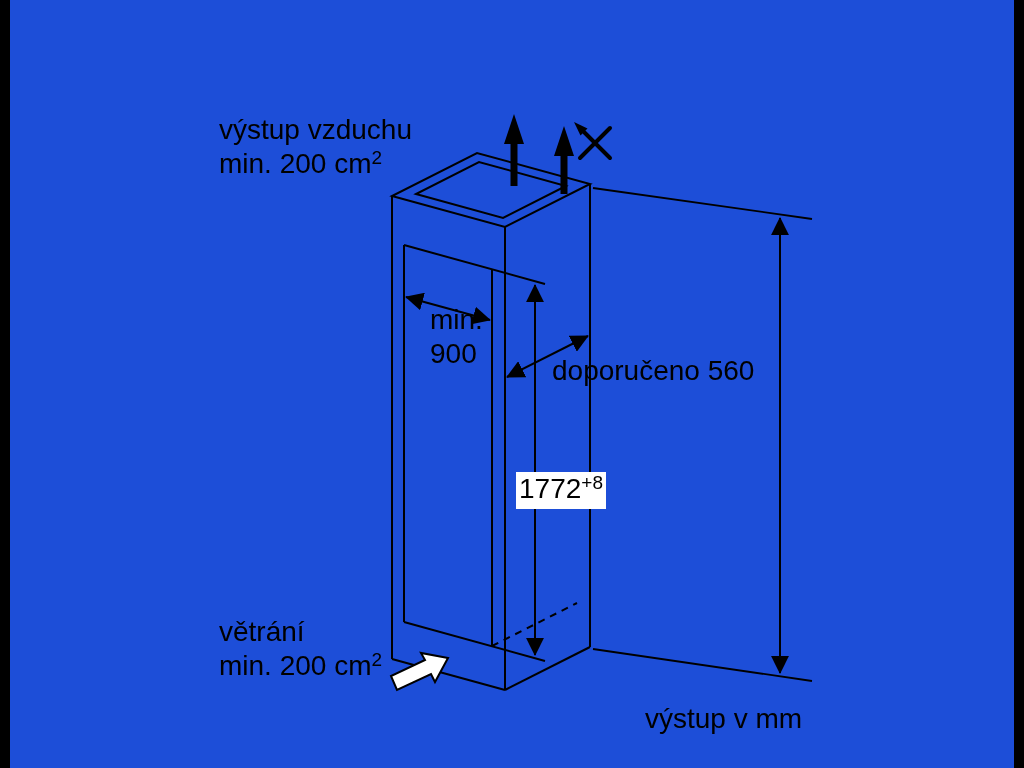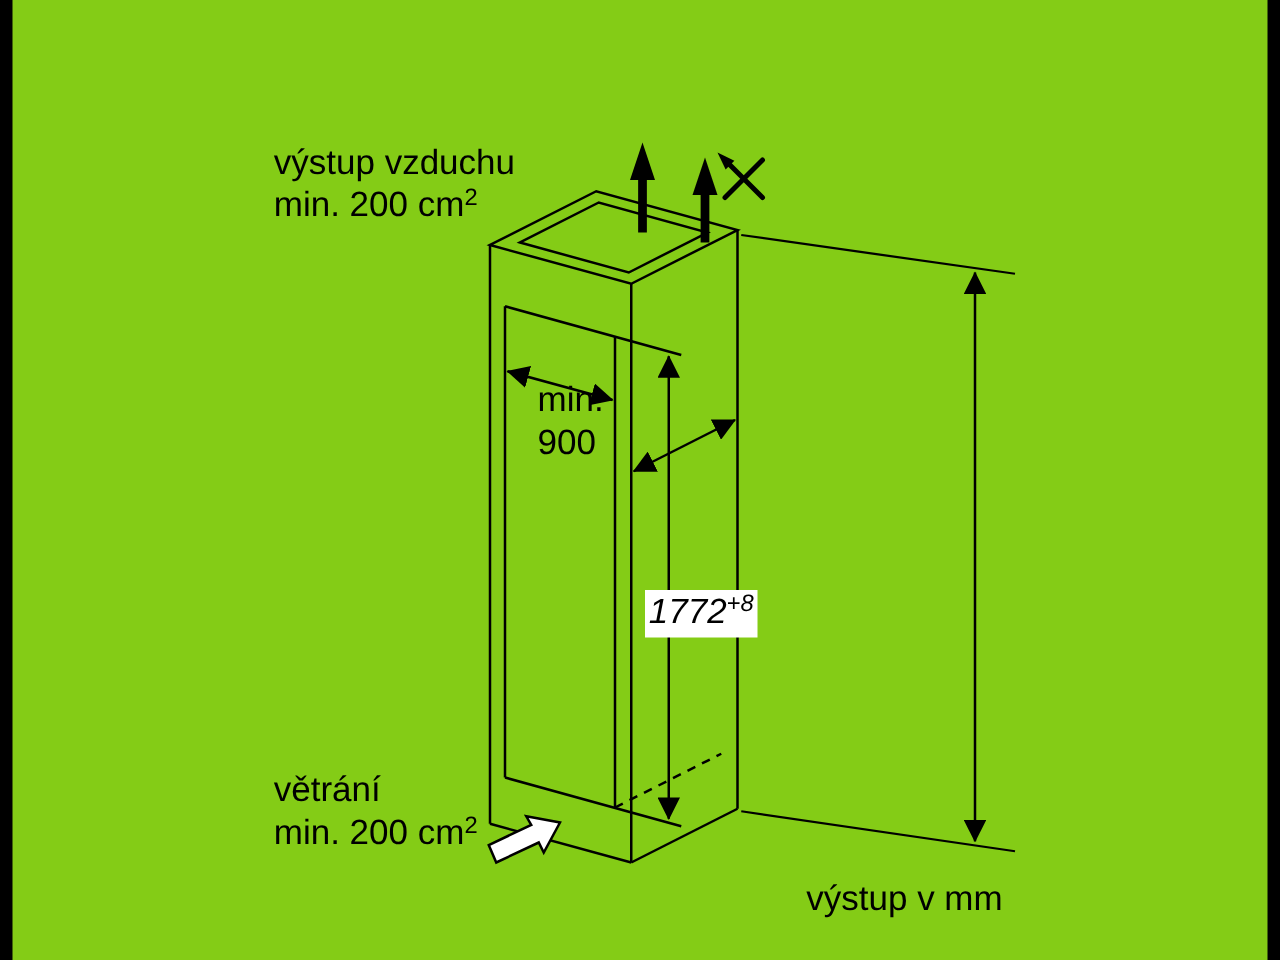--- a/index.html
+++ b/index.html
@@ -1,16 +1,16 @@
 <!DOCTYPE html>
 <html><head>
 <meta charset="utf-8">
 <style>
   html,body{margin:0;padding:0;background:#fff;}
-  .stage{position:relative;width:1024px;height:768px;background:#84cc16;overflow:hidden;
+  .stage{position:relative;width:1024px;height:768px;background:#1d4ed8;overflow:hidden;
          font-family:"Liberation Sans","DejaVu Sans",sans-serif;color:#000;}
   .letterbox{position:absolute;top:0;width:10px;height:768px;background:#000;}
   .letterbox.left{left:0;}
   .letterbox.right{right:0;}
   svg.draw{position:absolute;left:0;top:0;}
   .lbl{position:absolute;font-size:28px;line-height:34px;white-space:nowrap;color:#000;}
   .lbl .sup{font-size:19px;position:relative;top:-9px;}
   .bg{background:#fff;padding:0 3px;}
 </style>
 </head>
@@ -76,23 +76,24 @@
       <span>min. 200 cm</span><span class="sup">2</span>
     </div>
   </div>
 
   <div class="lbl" style="left:430px;top:303px;">
     <div>min.</div>
     <div>900</div>
   </div>
 
   <div class="lbl" style="left:552px;top:354px;">
+    <div>doporučeno 560</div>
   </div>
 
-  <div class="lbl bg" style="left:516px;top:472px;font-style:italic;">
+  <div class="lbl bg" style="left:516px;top:472px;">
     <span>1772</span><span class="sup">+8</span>
   </div>
 
 
   <div class="lbl" style="left:219px;top:615px;">
     <div>větrání</div>
     <div>
       <span>min. 200 cm</span><span class="sup">2</span>
     </div>
   </div>

